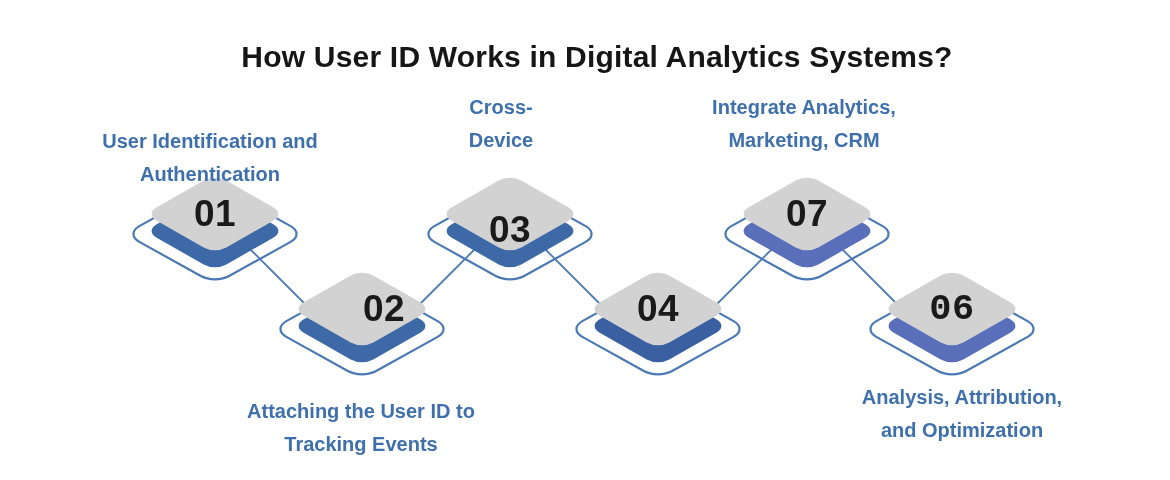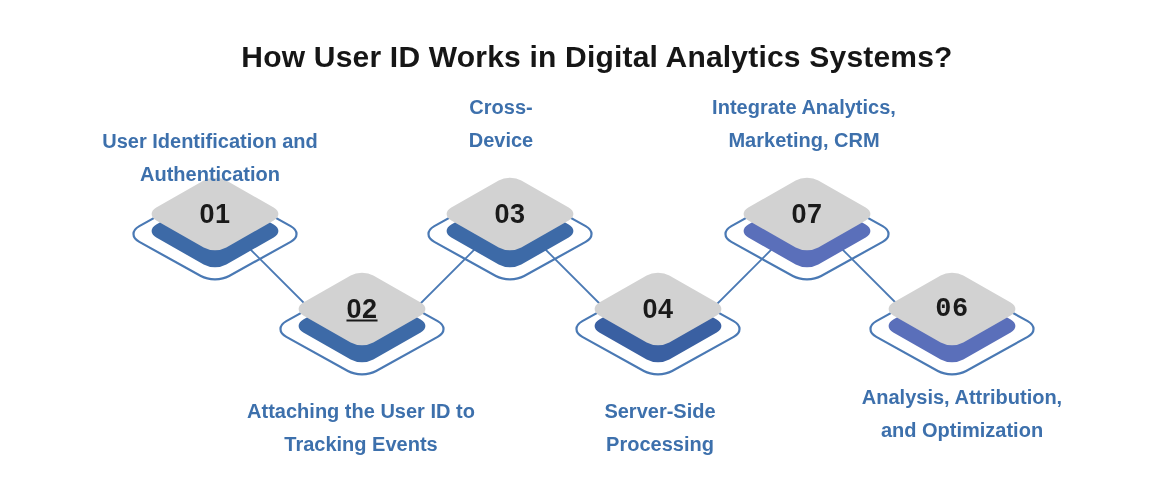--- a/index.html
+++ b/index.html
@@ -36,35 +36,35 @@
     position: absolute;
     text-align: center;
     font-size: 20px;
     line-height: 33px;
     font-weight: 700;
     color: var(--label-color, #3d70ac);
   }
   .step-number {
     position: absolute;
     transform: translate(-50%, -50%);
-    font-size: 27px;
+    font-size: 37px;
     font-weight: 700;
     letter-spacing: 0.5px;
     color: var(--number-color, #1a1a1a);
   }
   
   .label-1 { left: 97px;  top: 109px;  width: 226px; margin-top: 16px; }
   .label-2 { left: 231px; top: 395px; width: 260px; }
   .label-3 { left: 458px; top: 91px;  width: 86px;  }
   .label-4 { left: 592px; top: 395px; width: 136px; }
   .label-5 { left: 699px; top: 91px;  width: 210px; }
   .label-6 { left: 854px; top: 381px; width: 216px; }
   .num-1 { left: 215px; top: 214px; }
-  .num-2 { left: 362px; top: 309px; text-decoration: underline; }
-  .num-3 { left: 510px; top: 214px; }
+  .num-2 { left: 384px; top: 309px; }
+  .num-3 { left: 510px; top: 230px; }
   .num-4 { left: 658px; top: 309px; }
   .num-5 { left: 807px; top: 214px; }
   .num-6 { left: 952px; top: 309px; font-family: Liberation Mono, monospace; }
 </style>
 </head>
 <body>
 
 <div class="canvas">
 
   <svg class="diagram-svg" width="1170" height="480" viewBox="0 0 1170 480">
@@ -116,21 +116,20 @@
       <use href="#diamond-face" transform="translate(952 326)" fill="#5a6fba"></use>
       <use href="#diamond-face" transform="translate(952 309)" fill="#d2d2d2"></use>
     </g>
   </svg>
 
   <div class="title">How User ID Works in Digital Analytics Systems?</div>
 
   <div class="step-label label-1">User Identification and Authentication</div>
   <div class="step-label label-2">Attaching the User ID to Tracking Events</div>
   <div class="step-label label-3">Cross-Device</div>
-  <div class="step-label label-4">Server-Side Processing</div>
   <div class="step-label label-5">Integrate Analytics, Marketing, CRM</div>
   <div class="step-label label-6">Analysis, Attribution, and Optimization</div>
 
   <div class="step-number num-1">01</div>
   <div class="step-number num-2">02</div>
   <div class="step-number num-3">03</div>
   <div class="step-number num-4">04</div>
   <div class="step-number num-5">07</div>
   <div class="step-number num-6">06</div>
 

